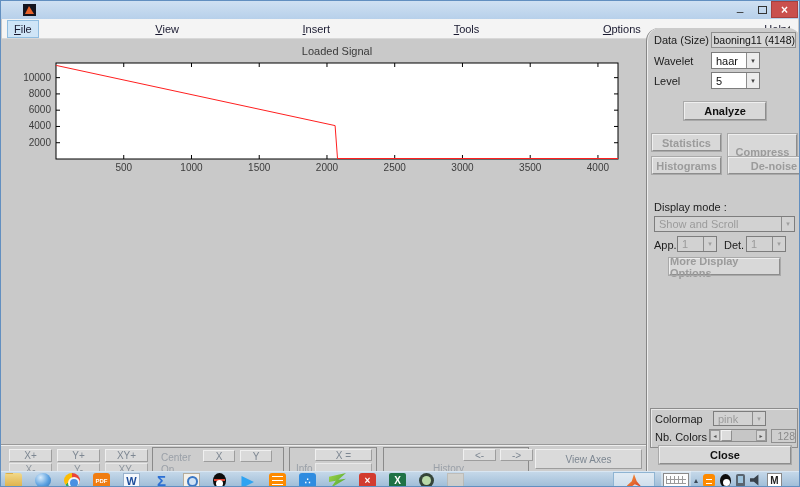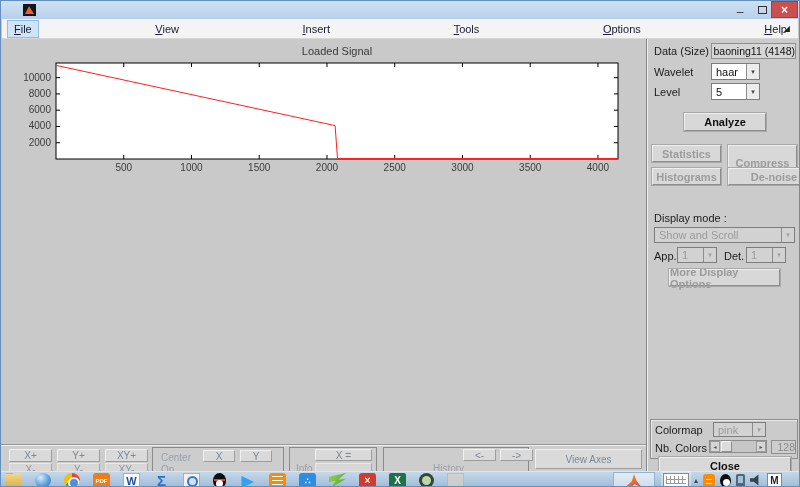--- a/index.html
+++ b/index.html
@@ -35,23 +35,23 @@
   .menu-item::first-letter { text-decoration:underline; }
   .menu-item.active { background:#cfe5f7; border:1px solid #90bde0; padding:2px 6px; }
   .dock-arrow { position:absolute; right:8px; top:5px; font-size:8px; color:#222; }
 
   
   #signal-svg { position:absolute; left:20px; top:44px; }
   #signal-svg text { font-family:"Liberation Sans",sans-serif; font-size:10px; fill:#3c3c3c; }
   #signal-svg .ax-title { font-size:11px; fill:#3a3a3a; }
 
   
-  .rpanel { position:absolute; left:645px; top:38px; width:155px; bottom:0;
+  .rpanel { position:absolute; left:645px; top:27px; width:155px; bottom:0;
     background:#cbcbcb; border-left:1px solid #868686;
-    box-shadow:inset 1px 0 0 #ededed; z-index:2; font-size:11px; color:#1c1c1c; }
+    box-shadow:inset 1px 0 0 #ededed; z-index:2; font-size:11px; color:#1c1c1c;border-radius:13px; }
   .rp-lab { position:absolute; white-space:nowrap; }
   .valbox { position:absolute; background:#d6d6d6; border:1px solid #8f8f8f;
     text-align:right; font-size:10.5px; color:#111; line-height:14px; }
   .select { position:absolute; background:#fff; border:1px solid #7d7d7d;
     display:flex; align-items:center; font-size:11px; color:#111; }
   .select .sel-val { flex:1; padding-left:4px; overflow:hidden; white-space:nowrap; }
   .select .sel-arrow { width:13px; align-self:stretch; border-left:1px solid #8d8d8d;
     background:#ececec; display:flex; align-items:center; justify-content:center;
     font-size:7px; color:#444; }
   .select.disabled { background:#d2d2d2; color:#9b9b9b; }

